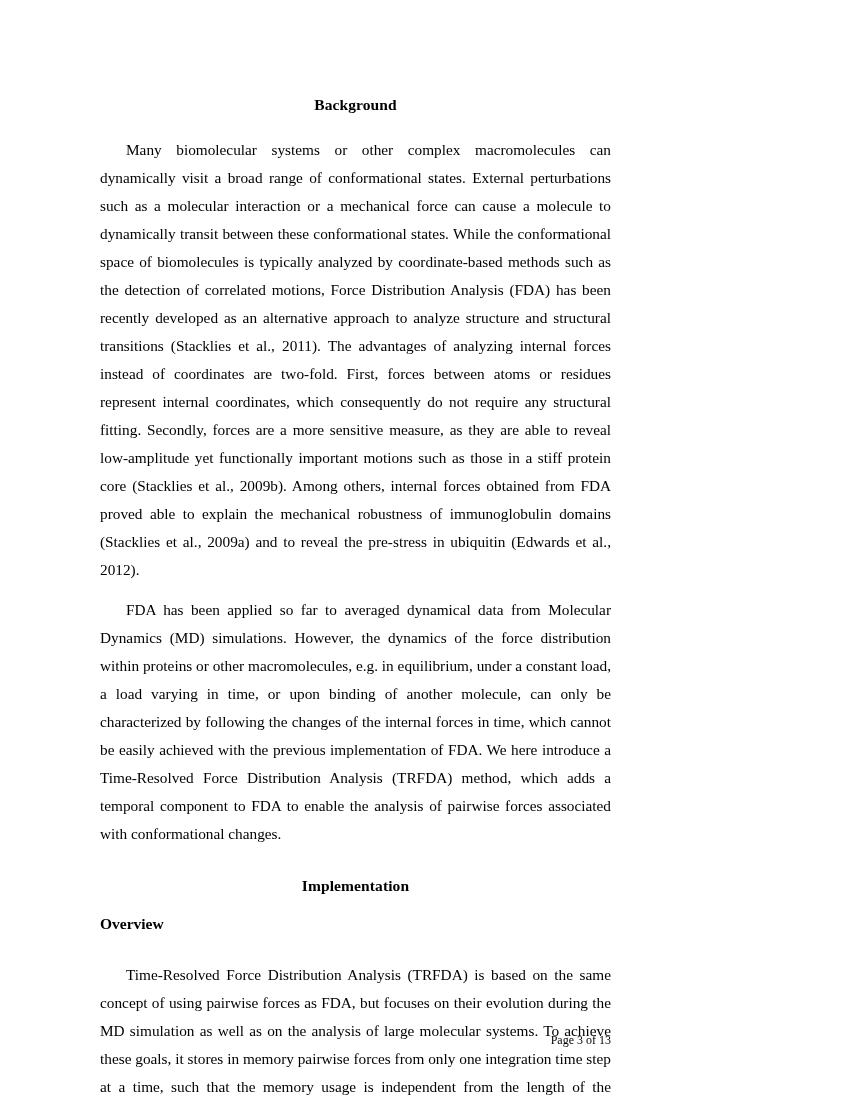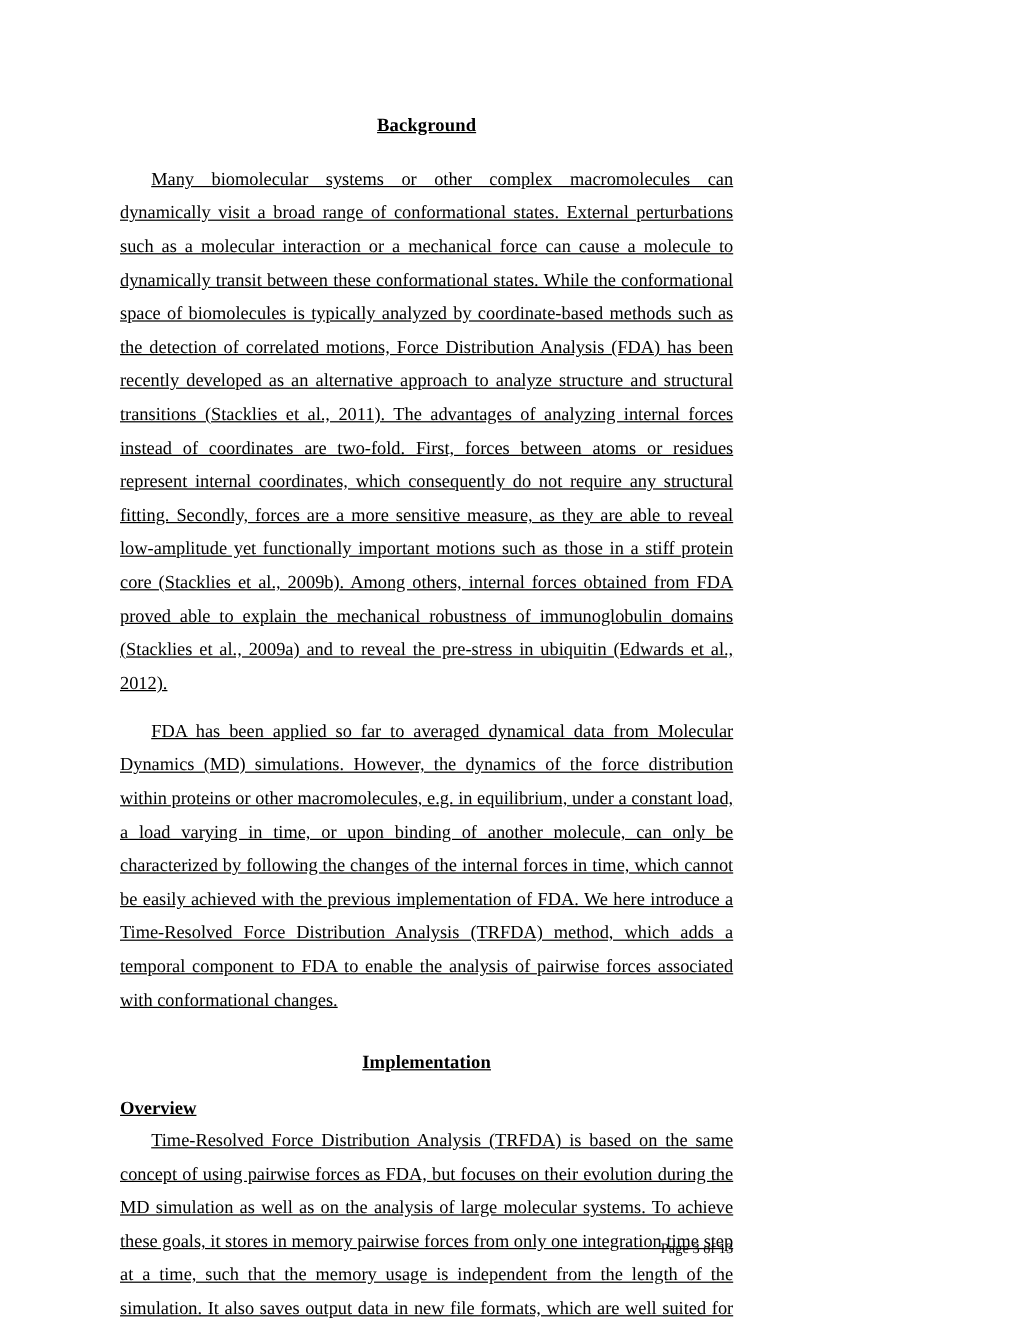--- a/index.html
+++ b/index.html
@@ -14,37 +14,36 @@
     color: #000000;
     position: relative;
     overflow: hidden;
   }
   .page {
     box-sizing: border-box;
     width: 711px;
     height: 1100px;
     padding: 96px 100px 24px 100px;
     position: relative;
-    text-decoration: underline;
   }
   .section-title {
     text-align: center;
     font-weight: bold;
     font-size: 15.5px;
     margin: 0 0 22px 0;
     letter-spacing: 0.1px;
   }
   .section-title.second {
     margin-top: 29px;
     margin-bottom: 20px;
   }
   .subsection-title {
     font-weight: bold;
     font-size: 15.5px;
-    margin: 0 0 4px 0;
+    margin: 0 0 28px 0;
     text-align: left;
   }
   p.body {
     font-size: 15.3px;
     line-height: 28px;
     text-align: justify;
     text-justify: inter-word;
     margin: 0 0 12px 0;
     text-indent: 26px;
     hyphens: manual;

